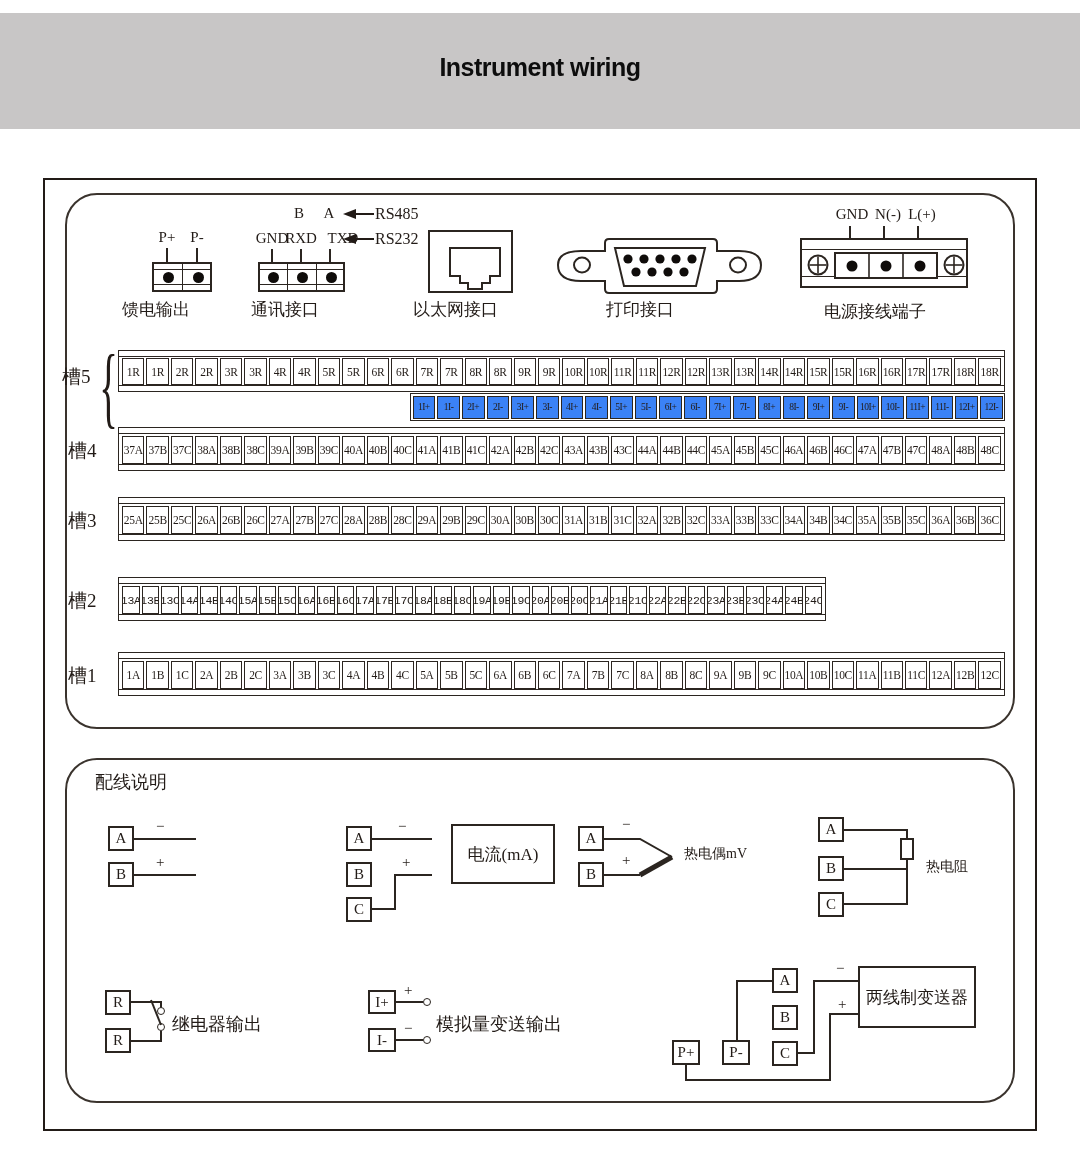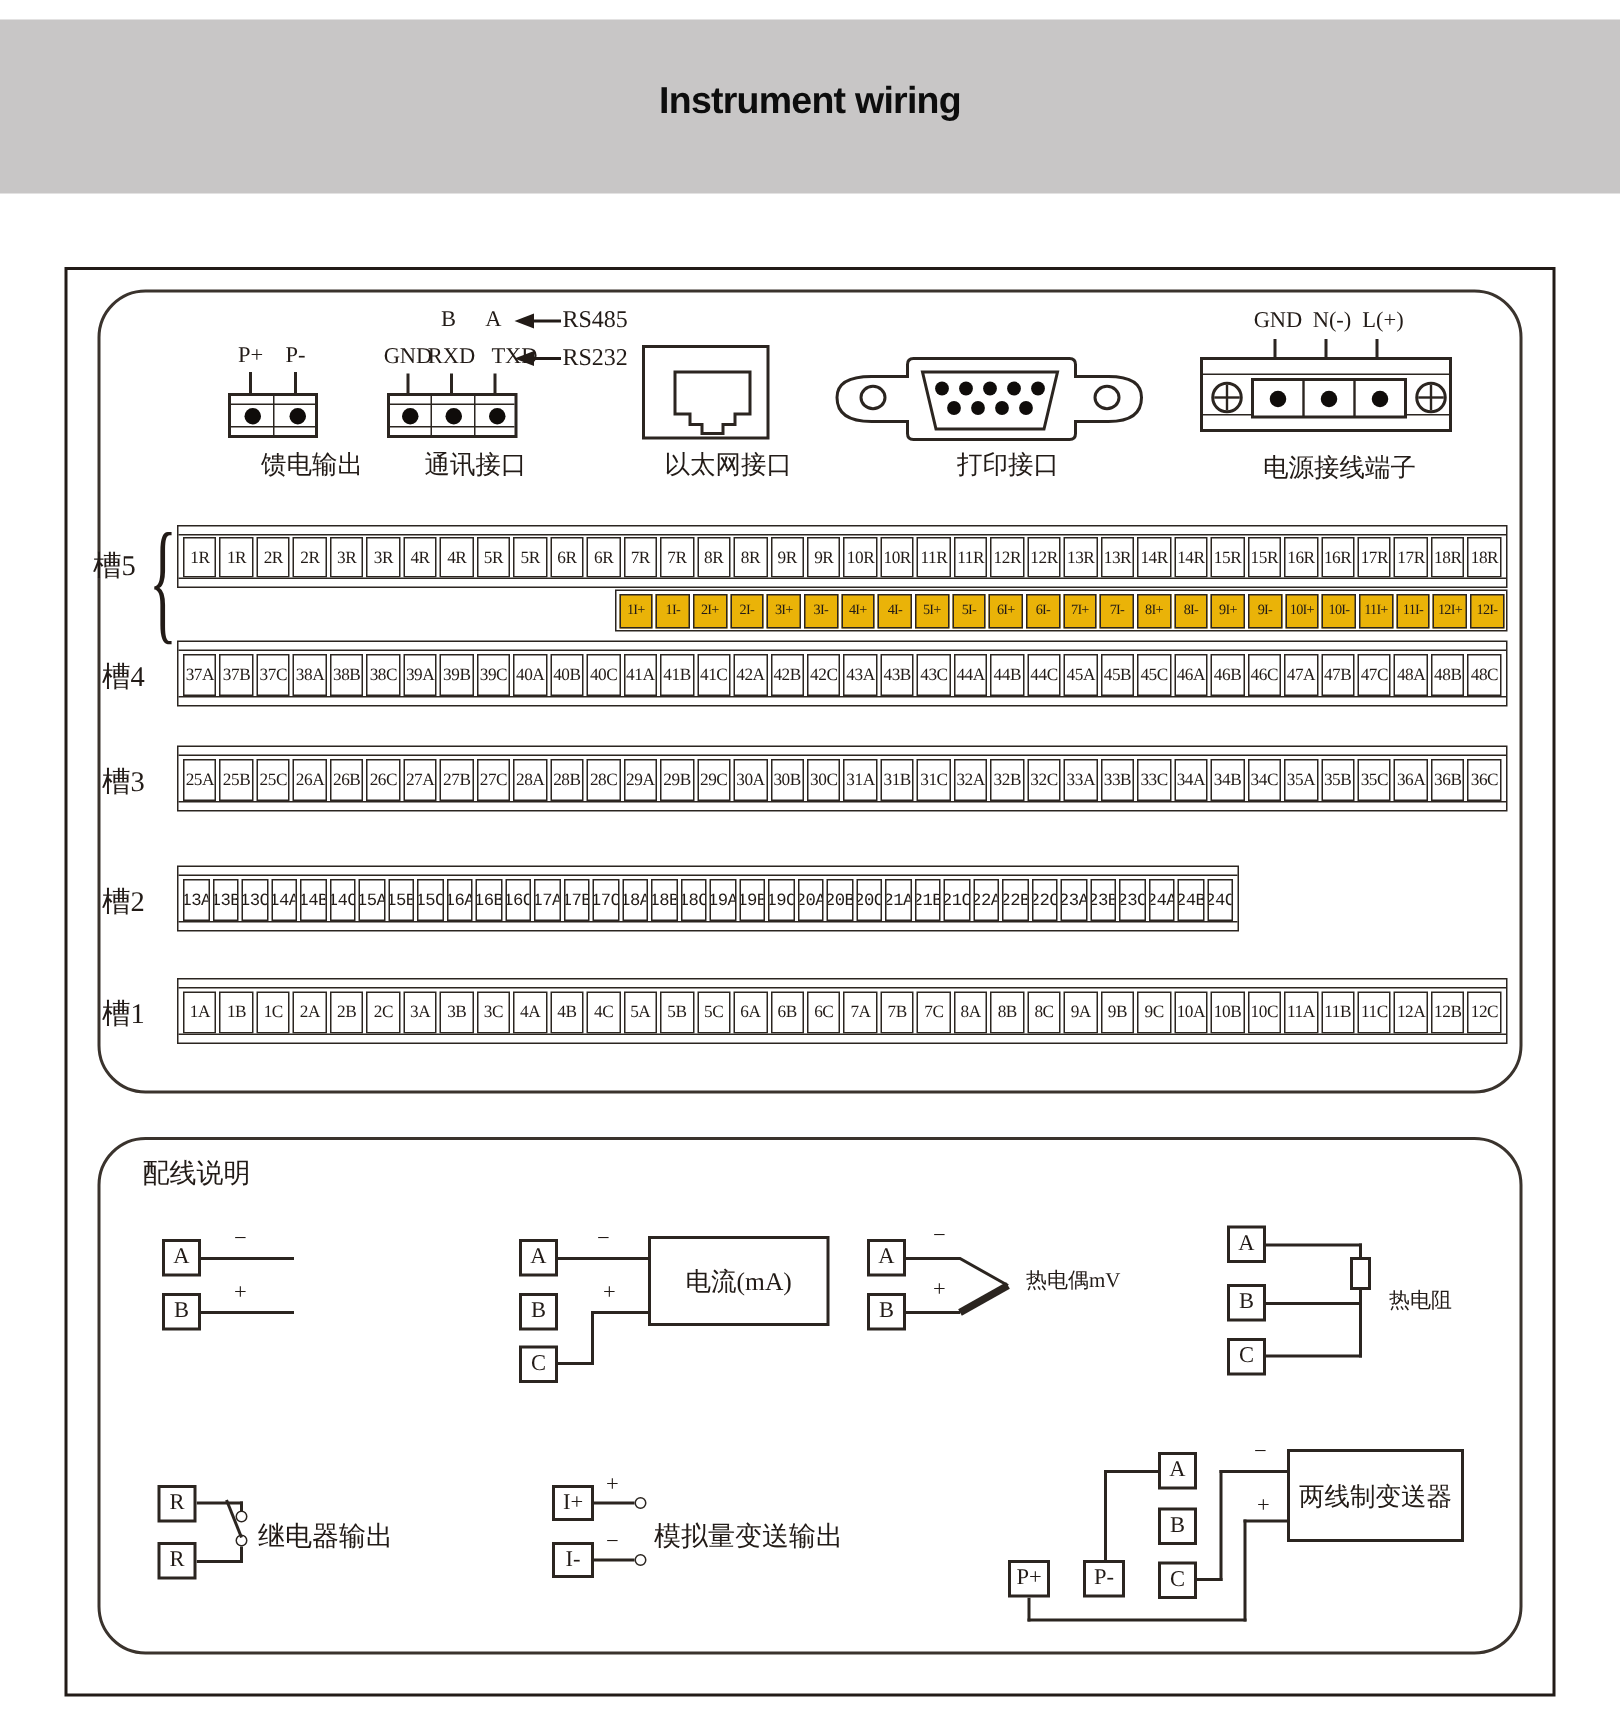--- a/index.html
+++ b/index.html
@@ -14,38 +14,38 @@
   .hdr .s { font-family:"Liberation Sans","DejaVu Sans",sans-serif; font-weight:600;
             font-size:25px; margin-top:-8px; letter-spacing:-0.5px; color:#0d0d0d; }
   .outer { position:absolute; left:43px; top:178px; width:994px; height:953px; border:2px solid #221b17; }
   .panel { position:absolute; left:65px; width:950px; border:2px solid #3a332d; border-radius:32px; background:#fff; }
   .w { position:absolute; background:#2b2520; }
   .tbox { position:absolute; border:2px solid #2b2520; background:#fff; display:flex; align-items:center;
           justify-content:center; font-size:15px; z-index:3; }
   .bigbox { position:absolute; border:2px solid #2b2520; background:#fff; display:flex; align-items:center;
             justify-content:center; font-size:17px; white-space:nowrap; z-index:3; }
   .lbl { position:absolute; font-size:17px; white-space:nowrap; }
-  .ctr { text-align:right; }
+  .ctr { text-align:left; }
   .pin { position:absolute; font-size:15px; white-space:nowrap; transform:translateX(-50%); }
   .sign { position:absolute; font-size:15px; }
   .block { position:absolute; border:2px solid #2b2520; background:#fff; }
   .hline { position:absolute; left:0; right:0; border-top:1.5px solid #2b2520; }
   .vline { position:absolute; top:0; bottom:0; border-left:1.5px solid #2b2520; }
   .dot { position:absolute; width:11px; height:11px; border-radius:50%; background:#0f0c0a; }
   .oc { position:absolute; width:8px; height:8px; border:1.5px solid #2b2520; border-radius:50%; background:#fff; }
   .strip { position:absolute; border:1.5px solid #2b2520; background:#fff; }
   .railt { position:absolute; left:0; right:0; top:5px; border-top:1.5px solid #2b2520; }
   .railb { position:absolute; left:0; right:0; bottom:5px; border-top:1.5px solid #2b2520; }
   .cells { position:absolute; left:3px; right:3px; top:8px; height:28px; display:flex; gap:2px; }
   .cells > div { flex:1; border:1.5px solid #2b2520; background:#fff; display:flex; align-items:center;
                  justify-content:center; font-size:11.5px; letter-spacing:-0.3px; white-space:nowrap;
                  overflow:hidden; z-index:2; }
   .istrip { position:absolute; border:1.5px solid #2b2520; background:#fff; }
   .icells { position:absolute; inset:1.5px; display:flex; gap:2px; }
-  .icells > div { flex:1; border:1.2px solid #2b2520; background:#eab308; display:flex; align-items:center;
+  .icells > div { flex:1; border:1.2px solid #2b2520; background:#3b82f6; display:flex; align-items:center;
                   justify-content:center; font-size:9.5px; letter-spacing:-0.5px; white-space:nowrap; overflow:hidden; }
   .slotlbl { position:absolute; font-size:19px; white-space:nowrap; }
   .brace { position:absolute; font-size:86px; font-weight:100; transform:scale(0.45,1.05); transform-origin:center; line-height:1; }
   .arrow { position:absolute; display:flex; align-items:center; height:16px; }
   .arrow .tri { width:0; height:0; border-right:13px solid #221b17; border-top:5px solid transparent; border-bottom:5px solid transparent; }
   .arrow .ln { width:18px; height:2px; background:#221b17; }
   .arrow .tx { font-size:16px; margin-left:1px; }
   .res { position:absolute; border:2px solid #2b2520; background:#fff; z-index:3; }
   svg { position:absolute; overflow:visible; }
 </style>
@@ -415,21 +415,21 @@
 
   <div class="tbox" style="left:346px;top:826px;width:26px;height:25px;">A</div>
   <div class="tbox" style="left:346px;top:862px;width:26px;height:25px;">B</div>
   <div class="tbox" style="left:346px;top:897px;width:26px;height:25px;">C</div>
   <div class="w" style="left:372px;top:838px;width:60px;height:2px;"></div>
   <div class="w" style="left:394px;top:874px;width:38px;height:2px;"></div>
   <div class="w" style="left:394px;top:874px;width:2px;height:36px;"></div>
   <div class="w" style="left:372px;top:908px;width:24px;height:2px;"></div>
   <div class="sign" style="left:398px;top:818px;">−</div>
   <div class="sign" style="left:402px;top:854px;">+</div>
-  <div class="bigbox" style="left:432px;top:824px;width:121px;height:60px;">电流(mA)</div>
+  <div class="bigbox" style="left:451px;top:824px;width:104px;height:60px;">电流(mA)</div>
 
   <div class="tbox" style="left:578px;top:826px;width:26px;height:25px;">A</div>
   <div class="tbox" style="left:578px;top:862px;width:26px;height:25px;">B</div>
   <svg style="left:600px;top:830px;" width="82" height="52" viewBox="0 0 82 52">
     <path d="M4,9 H40 L72,27" fill="none" stroke="#2b2520" stroke-width="2"></path>
     <path d="M4,45 H40" fill="none" stroke="#2b2520" stroke-width="2"></path>
     <path d="M40,45 L72,27" fill="none" stroke="#2b2520" stroke-width="5"></path>
   </svg>
   <div class="sign" style="left:622px;top:816px;">−</div>
   <div class="sign" style="left:622px;top:852px;">+</div>

